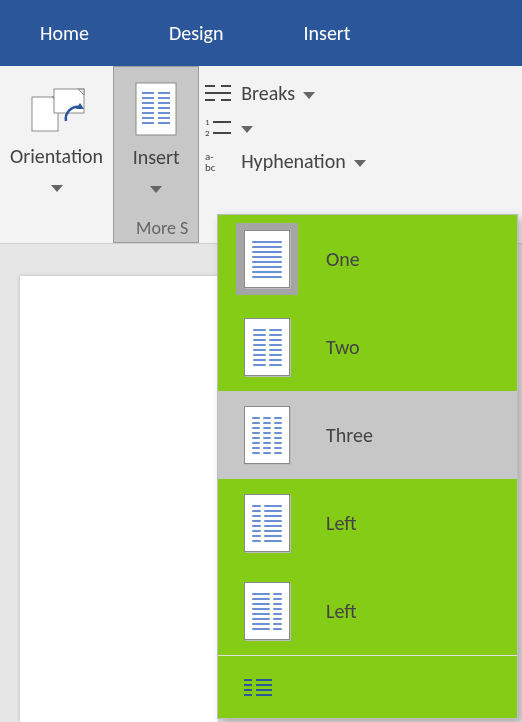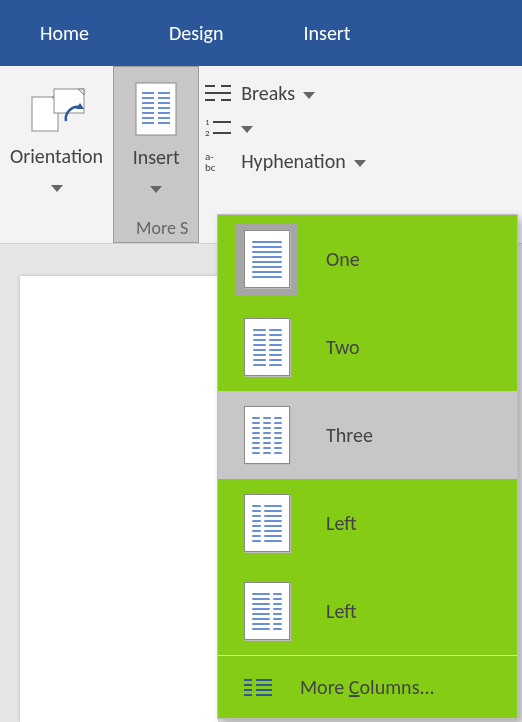--- a/index.html
+++ b/index.html
@@ -417,17 +417,14 @@
             <line x1="0" y1="8" x2="8" y2="8"></line>
           <line x1="0" y1="13" x2="8" y2="13"></line>
             <line x1="0" y1="18" x2="8" y2="18"></line>
           <line x1="12" y1="3" x2="28" y2="3"></line>
             <line x1="12" y1="8" x2="28" y2="8"></line>
           <line x1="12" y1="13" x2="28" y2="13"></line>
             <line x1="12" y1="18" x2="28" y2="18"></line>
         </g>
       </svg>
     </span>
-    <span>
-      <span>More </span><span class="underline">C</span><span>olumns...</span>
-    </span>
   </div>
 </div>
 
 </body></html>

